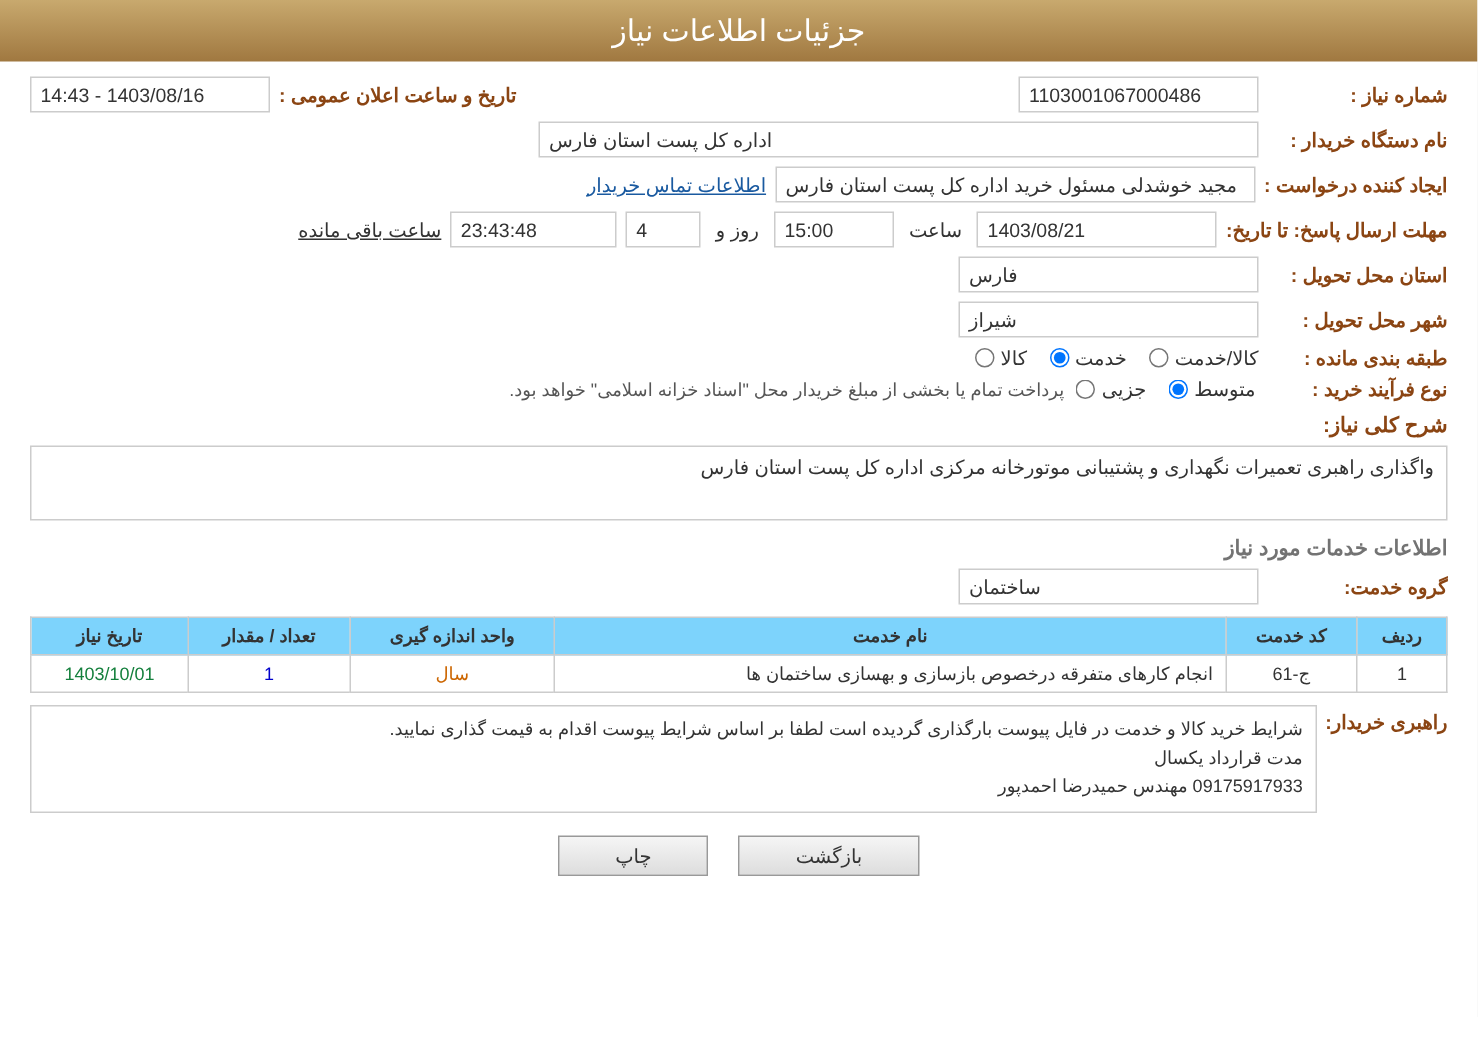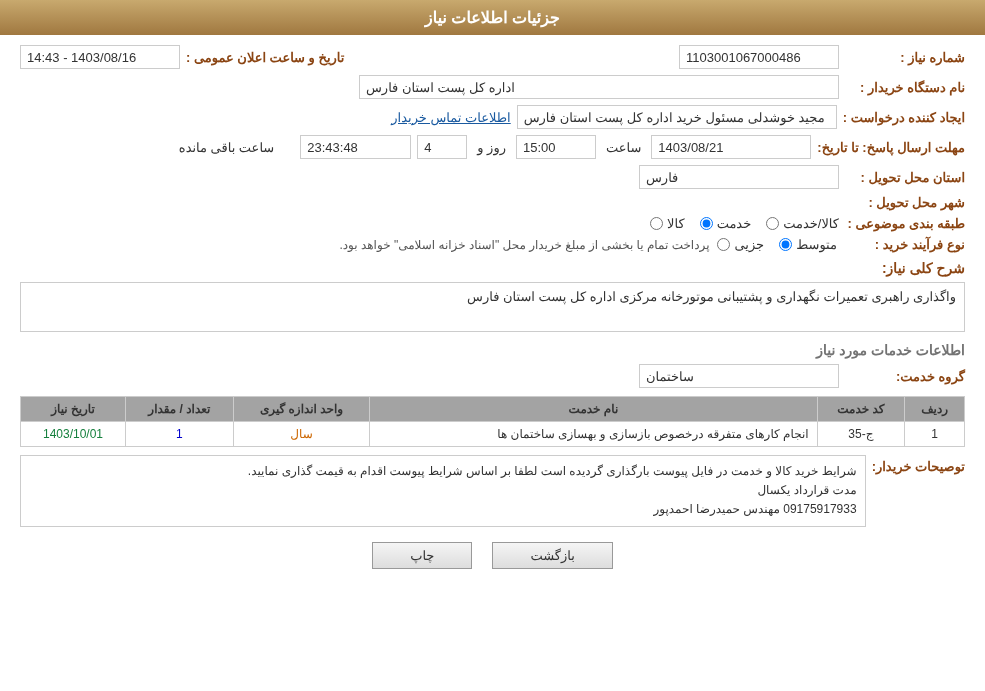--- a/index.html
+++ b/index.html
@@ -14,22 +14,22 @@
       width: 985px;
       min-height: 691px;
       background: #fff;
       margin: 0 auto;
     }
     .header {
       background: linear-gradient(to bottom, #c8a96e, #a07840);
       color: white;
       text-align: center;
       padding: 8px 0;
-      font-size: 16px;
-      font-weight: bold;
+      font-size: 20px;
+      font-weight: normal;
     }
     .content {
       padding: 10px 20px;
     }
     .row {
       display: flex;
       align-items: center;
       margin-bottom: 6px;
       gap: 6px;
     }
@@ -108,21 +108,21 @@
       align-items: center;
       margin-bottom: 6px;
       gap: 6px;
     }
     table {
       width: 100%;
       border-collapse: collapse;
       margin: 8px 0;
     }
     th {
-      background: #a3a3a3;
+      background: #7dd3fc;
       border: 1px solid #ccc;
       padding: 5px 8px;
       text-align: center;
       color: #333;
       font-size: 12px;
     }
     td {
       border: 1px solid #ccc;
       padding: 5px 8px;
       text-align: center;
@@ -224,36 +224,39 @@
       <div class="input-field input-time">
         <span>15:00</span>
       </div>
       <span style="margin:0 4px;">روز و</span>
       <div class="input-field input-days">
         <span>4</span>
       </div>
       <div class="input-field input-seconds">
         <span>23:43:48</span>
       </div>
-      <span style="margin:0 20px;">ساعت باقی مانده</span>
+      <span style="margin:0 0;text-decoration:underline;">ساعت باقی مانده</span>
     </div>
 
     <div class="row">
       <span class="label">استان محل تحویل :</span>
       <div class="input-field input-medium">
         <span>فارس</span>
       </div>
     </div>
 
     <div class="row">
       <span class="label">شهر محل تحویل :</span>
-    </div>
-
-    <div class="row">
-      <span class="label">طبقه بندی موضوعی :</span>
+      <div class="input-field input-medium">
+        <span>شیراز</span>
+      </div>
+    </div>
+
+    <div class="row">
+      <span class="label">طبقه بندی مانده :</span>
       <div class="radio-group">
         <div class="radio-item">
           <span>کالا/خدمت</span>
           <input type="radio" name="category" style="">
         </div>
         <div class="radio-item">
           <span>خدمت</span>
           <input type="radio" name="category" checked="" style="">
         </div>
         <div class="radio-item">
@@ -303,31 +306,31 @@
           <th>کد خدمت</th>
           <th>نام خدمت</th>
           <th>واحد اندازه گیری</th>
           <th>تعداد / مقدار</th>
           <th>تاریخ نیاز</th>
         </tr>
       </thead>
       <tbody id="services-tbody">
       <tr>
         <td>1</td>
-        <td>ج-35</td>
+        <td>ج-61</td>
         <td class="service-name">انجام کارهای متفرقه درخصوص بازسازی و بهسازی ساختمان ها</td>
         <td class="unit-orange">سال</td>
         <td class="qty-blue">1</td>
         <td class="date-green">1403/10/01</td>
       </tr>
         </tbody>
     </table>
 
     <div class="buyer-notes">
-      <span class="buyer-notes-label">توصیحات خریدار:</span>
+      <span class="buyer-notes-label">راهبری خریدار:</span>
       <div class="buyer-notes-box">
         <span>شرایط خرید کالا و خدمت در فایل پیوست بارگذاری گردیده است لطفا بر اساس شرایط پیوست اقدام به قیمت گذاری نمایید.</span><br>
         <span>مدت قرارداد یکسال</span><br>
         <span>09175917933 مهندس حمیدرضا احمدپور</span>
       </div>
     </div>
 
     <div class="footer-buttons">
       <button class="btn btn-back">بازگشت</button>
       <button class="btn btn-print">چاپ</button>

